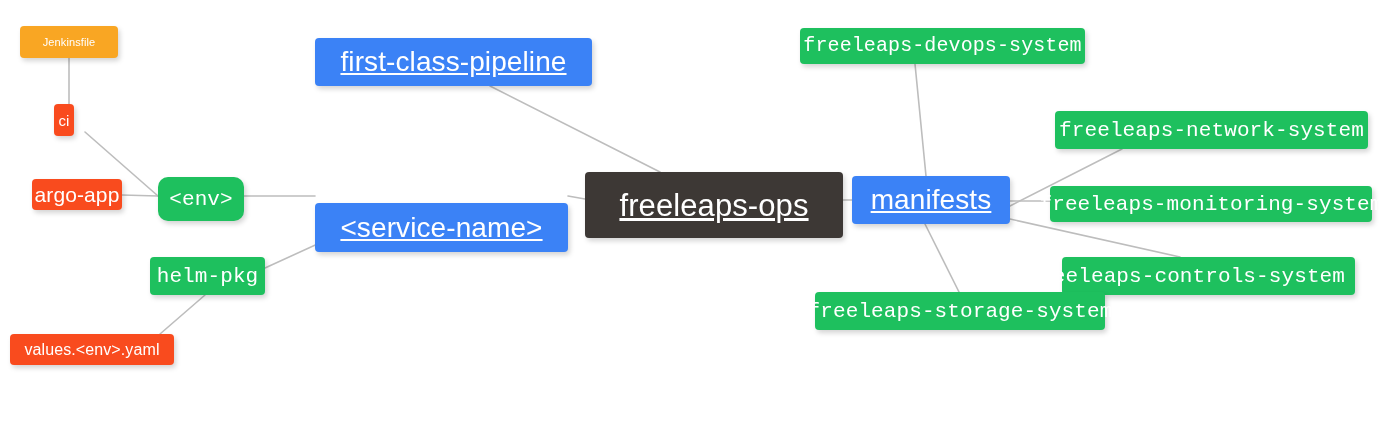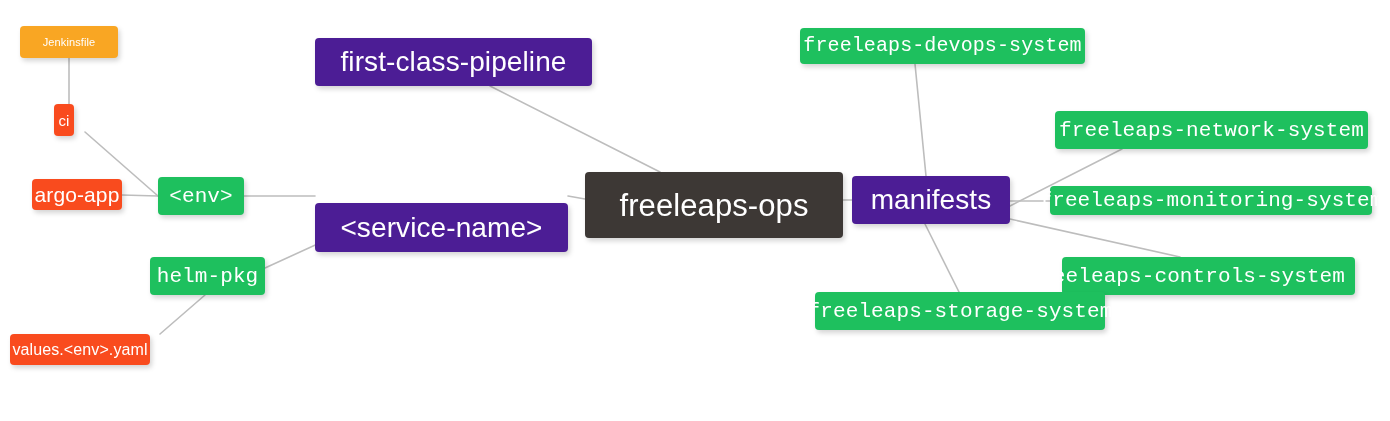--- a/index.html
+++ b/index.html
@@ -34,22 +34,22 @@
     justify-content: center;
     color: #ffffff;
     border-radius: 4px;
     white-space: nowrap;
     line-height: 1;
     letter-spacing: 0.1px;
     box-shadow: 2px 3px 5px rgba(0,0,0,0.17);
     text-align: center;
     padding: 0 10px;
   }
-  .n-root      { background: #3D3835; }
-  .n-blue      { background: #4c1d95; }
+  .n-root      { background: #3D3835; text-decoration: underline; }
+  .n-blue      { background: #3b82f6; text-decoration: underline; }
   .n-green     { background: #1EC05E; font-family: Liberation Mono, monospace; }
   .n-orange    { background: #F9A623; }
   .n-red       { background: #F94B1E; }
 </style>
 </head>
 <body>
 
 <div id="canvas">
   <svg id="edges" viewBox="0 0 1390 421" preserveAspectRatio="none">
       <line x1="69" y1="58" x2="69" y2="104" stroke="#bdbdbd" stroke-width="1.6" stroke-linecap="round"></line>
@@ -70,48 +70,48 @@
   <div id="node-layer">
       <div class="node n-orange" style="left: 20px; top: 26px; width: 98px; height: 32px; font-size: 11px;">
         <span>Jenkinsfile</span>
       </div>
       <div class="node n-red" style="left: 54px; top: 104px; width: 16px; height: 32px; font-size: 15px;">
         <span>ci</span>
       </div>
       <div class="node n-red" style="left: 32px; top: 179px; width: 90px; height: 31px; font-size: 21px;">
         <span>argo-app</span>
       </div>
-      <div class="node n-green" style="left: 158px; top: 177px; width: 86px; height: 38px; font-size: 21px;">
+      <div class="node n-green" style="left: 158px; top: 177px; width: 86px; height: 44px; font-size: 21px; border-radius: 10px;">
         <span>&lt;env&gt;</span>
       </div>
       <div class="node n-green" style="left: 150px; top: 257px; width: 115px; height: 38px; font-size: 21px;">
         <span>helm-pkg</span>
       </div>
-      <div class="node n-red" style="left: 10px; top: 334px; width: 140px; height: 31px; font-size: 16px; text-align: right;">
+      <div class="node n-red" style="left: 10px; top: 334px; width: 164px; height: 31px; font-size: 16px; text-align: right;">
         <span>values.&lt;env&gt;.yaml</span>
       </div>
       <div class="node n-blue" style="left: 315px; top: 38px; width: 277px; height: 48px; font-size: 28px;">
         <span>first-class-pipeline</span>
       </div>
       <div class="node n-blue" style="left: 315px; top: 171px; width: 253px; height: 49px; font-size: 28px; margin-top: 32px;">
         <span>&lt;service-name&gt;</span>
       </div>
       <div class="node n-root" style="left: 585px; top: 172px; width: 258px; height: 66px; font-size: 31px;">
         <span>freeleaps-ops</span>
       </div>
       <div class="node n-blue" style="left: 852px; top: 176px; width: 158px; height: 48px; font-size: 28px; align-items: center;">
         <span>manifests</span>
       </div>
       <div class="node n-green" style="left: 800px; top: 28px; width: 285px; height: 36px; font-size: 20px;">
         <span>freeleaps-devops-system</span>
       </div>
       <div class="node n-green" style="left: 1055px; top: 111px; width: 313px; height: 38px; font-size: 21px;">
         <span>freeleaps-network-system</span>
       </div>
-      <div class="node n-green" style="left: 1050px; top: 186px; width: 322px; height: 29px; font-size: 21px;">
+      <div class="node n-green" style="left: 1050px; top: 186px; width: 322px; height: 36px; font-size: 21px;">
         <span>freeleaps-monitoring-system</span>
       </div>
       <div class="node n-green" style="left: 1062px; top: 257px; width: 293px; height: 38px; font-size: 21px; justify-content: flex-end;">
         <span>freeleaps-controls-system</span>
       </div>
       <div class="node n-green" style="left: 815px; top: 292px; width: 290px; height: 38px; font-size: 21px;">
         <span>freeleaps-storage-system</span>
       </div>
     </div>
 </div>

